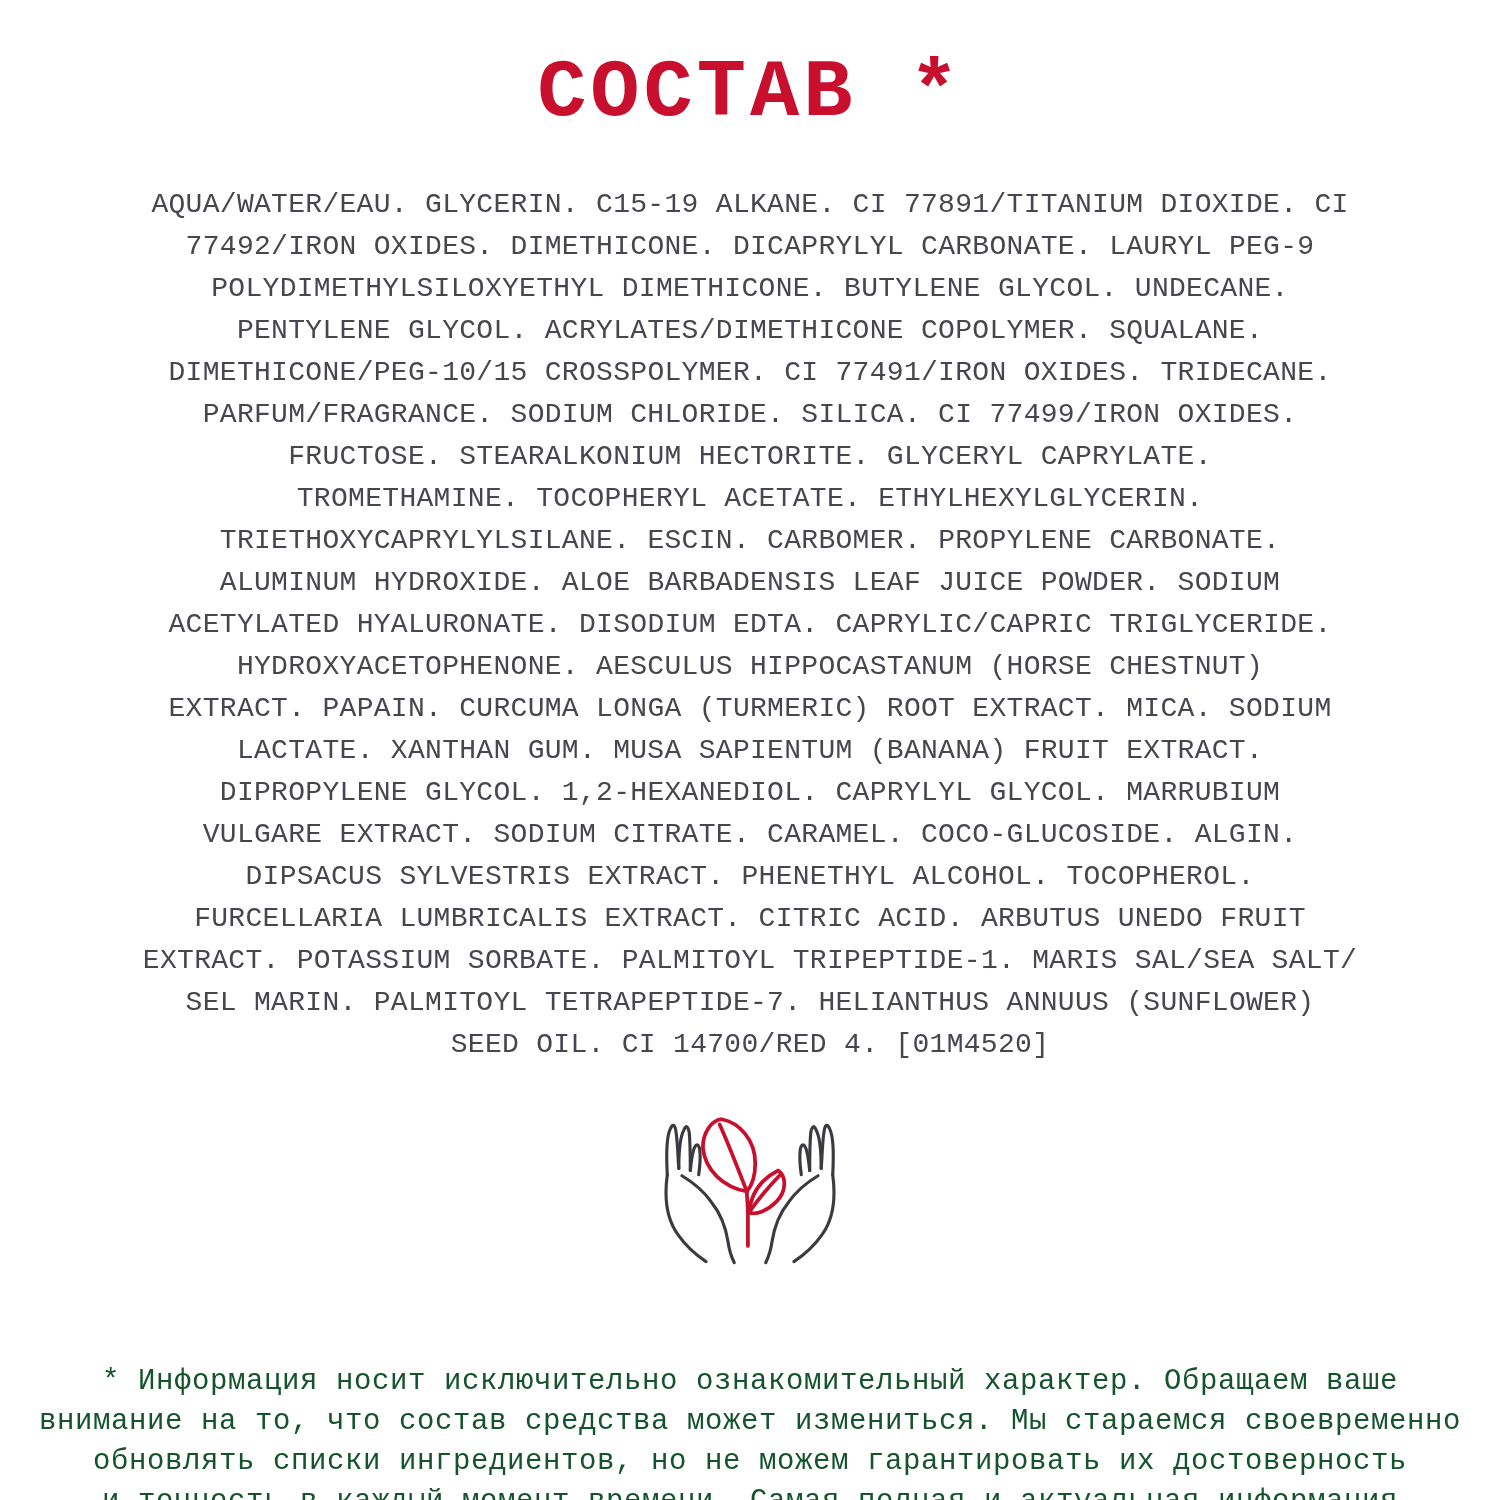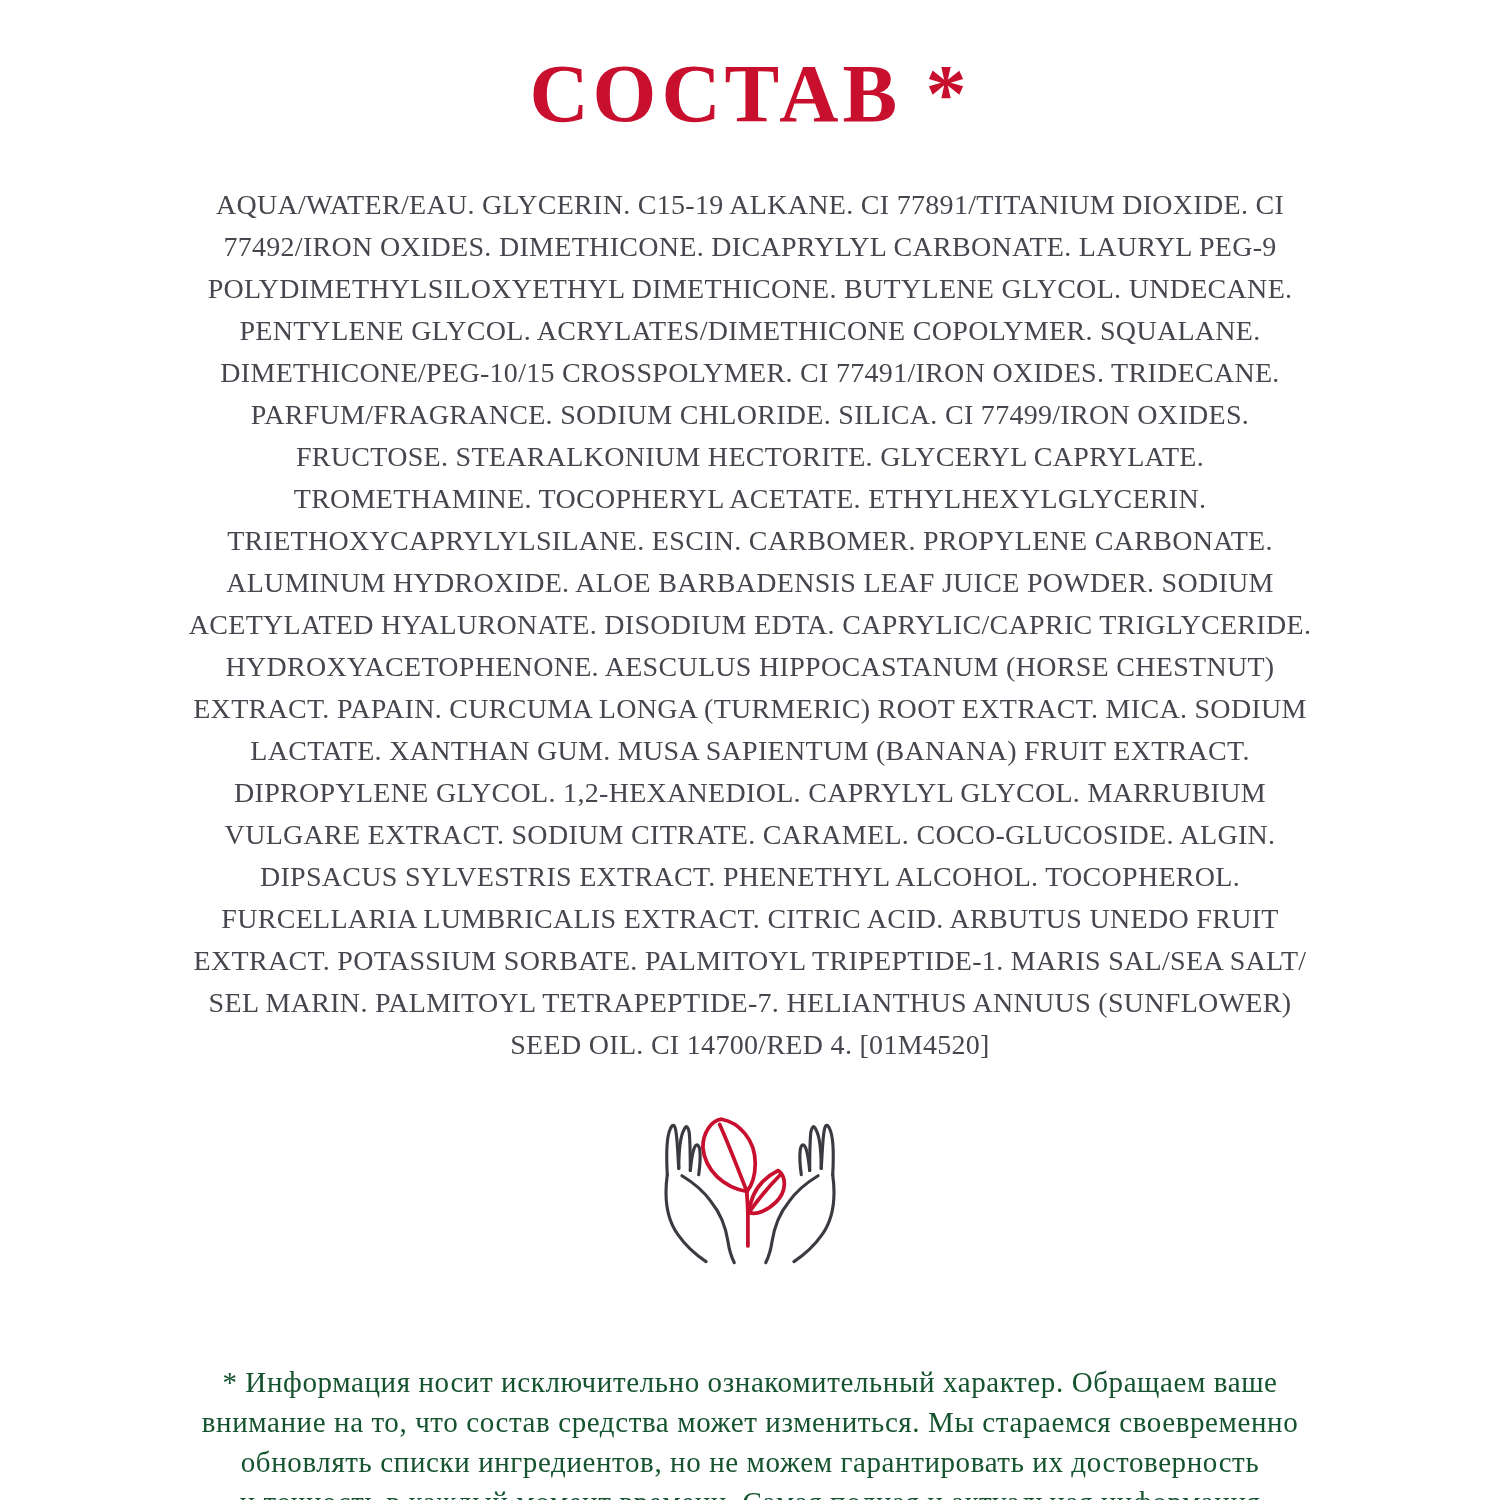--- a/index.html
+++ b/index.html
@@ -3,21 +3,21 @@
 <meta charset="utf-8">
 <style>
   html, body { margin: 0; padding: 0; background: #ffffff; }
   .page {
     position: relative;
     width: 1500px;
     height: 1500px;
     background: #ffffff;
     overflow: hidden;
     text-align: center;
-    font-family: Liberation Serif, serif;
+    font-family: Liberation Mono, monospace;
   }
   .title {
     margin: 0;
     padding-top: 52px;
     font-size: 82px;
     line-height: 84px;
     font-weight: 700;
     letter-spacing: 4px;
     color: #C8102E;
   }

